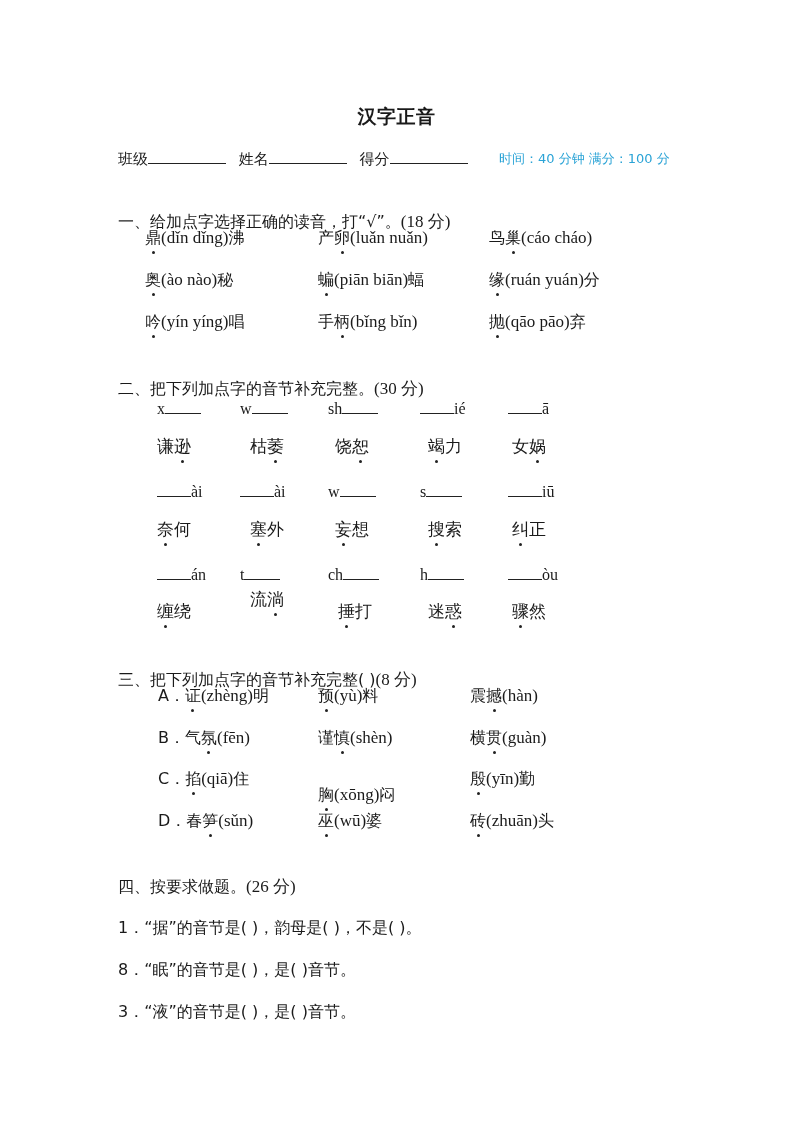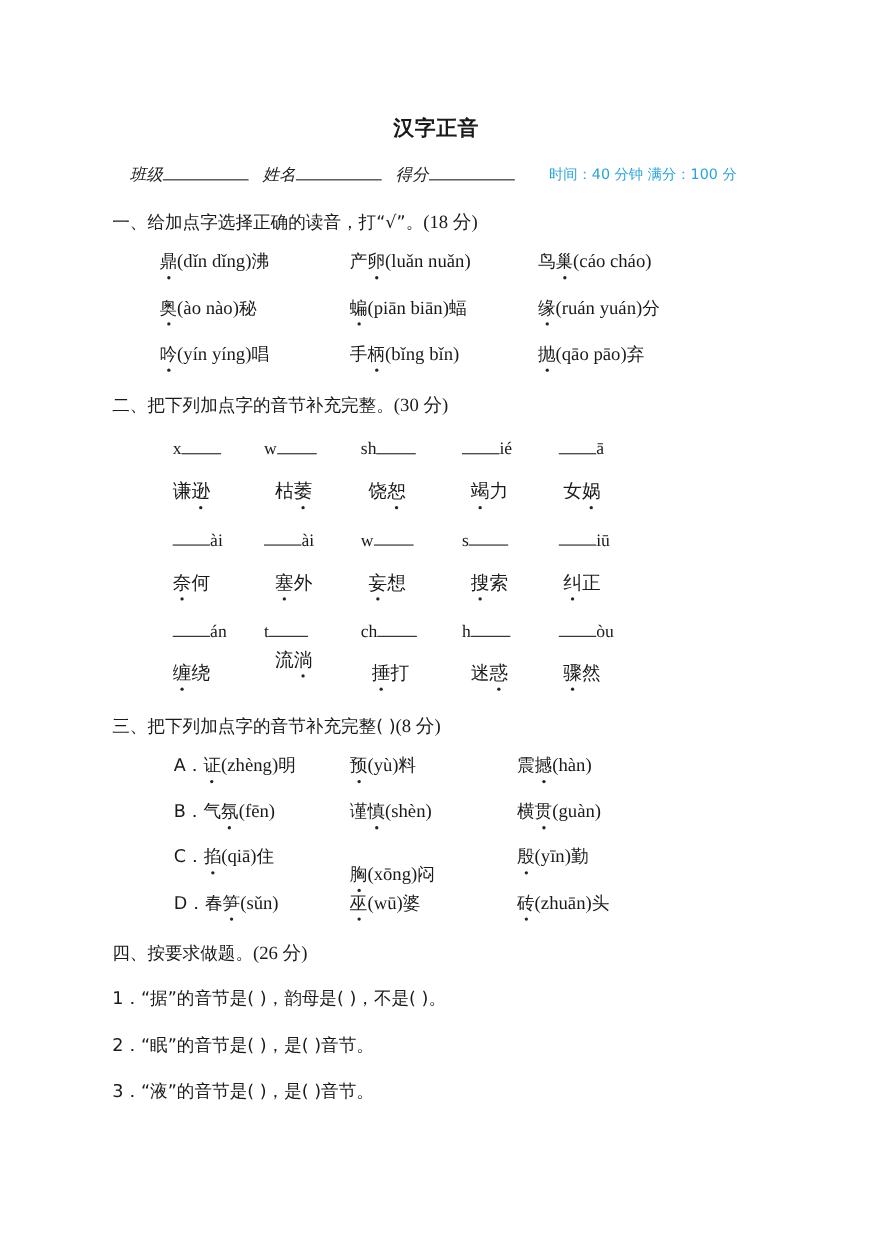--- a/index.html
+++ b/index.html
@@ -4,37 +4,37 @@
 <style>
   html, body { margin: 0; padding: 0; background: #ffffff; }
   body { width: 793px; height: 1122px; position: relative; overflow: hidden;
          font-family: "Liberation Serif", "DejaVu Serif", serif; color: #1a1a1a; }
   .abs { position: absolute; white-space: nowrap; }
   .title { left: 0; width: 793px; top: 104px; text-align: center; font-size: 19px; font-weight: bold;
            font-family: "DejaVu Sans", sans-serif; letter-spacing: 0.5px; }
   .meta { top: 149px; font-size: 15px; font-family: "DejaVu Sans", sans-serif; }
   .meta .blank { display: inline-block; width: 78px; border-bottom: 1px solid #222; height: 14px; vertical-align: baseline; margin-right: 8px; }
   .time { top: 150px; left: 487px; font-size: 13px; color: #2aa3d6; font-family: "DejaVu Sans", sans-serif; padding-left: 12px; }
-  .sec { left: 102px; font-size: 16px; font-family: "DejaVu Sans", sans-serif; }
+  .sec { left: 118px; font-size: 16px; font-family: "DejaVu Sans", sans-serif; margin-top: 20px; }
   .sec .pts { font-family: "Liberation Serif", serif; font-size: 17px; }
   .item { font-size: 16px; }
   .cn { font-family: "DejaVu Sans", sans-serif; font-size: 16px; }
   .py { font-family: "Liberation Serif", serif; font-size: 17px; }
   .dot { position: relative; display: inline-block; }
   .dot::after { content: ""; position: absolute; left: 50%; bottom: -5px; width: 3px; height: 3px; margin-left: -1.5px; border-radius: 50%; background: #222; }
   .syl { font-family: "Liberation Serif", serif; font-size: 16px; }
   .u { display: inline-block; border-bottom: 1px solid #222; height: 12px; vertical-align: baseline; }
   .word { font-family: "DejaVu Sans", sans-serif; font-size: 17px; }
 </style>
 </head>
 <body>
 
 <div class="abs title">汉字正音</div>
 
-<div class="abs meta" style="left:118px;font-style:italic;">
+<div class="abs meta" style="left:118px;">
   <span>班级</span><span class="blank"></span>
   <span>姓名</span><span class="blank"></span>
   <span>得分</span><span class="blank"></span>
 </div>
 <div class="abs time">时间：40 分钟  满分：100 分</div>
 
 <div class="abs sec" style="top:190px;">
   <span>一、给加点字选择正确的读音，打“√”。</span><span class="pts">(18 分)</span>
 </div>
 <div id="s1">
@@ -100,14 +100,14 @@
     <div class="abs item" style="left: 158px; top: 769px;"><span class="cn">C．</span><span class="cn"></span><span class="cn dot">掐</span><span class="py">(qiā)</span><span class="cn">住</span></div>
     <div class="abs item" style="left: 318px; top: 811px;"><span class="cn"></span><span class="cn dot">巫</span><span class="py">(wū)</span><span class="cn">婆</span></div>
     <div class="abs item" style="left: 470px; top: 811px;"><span class="cn"></span><span class="cn dot">砖</span><span class="py">(zhuān)</span><span class="cn">头</span></div>
     <div class="abs item" style="left: 158px; top: 811px;"><span class="cn">D．</span><span class="cn">春</span><span class="cn dot">笋</span><span class="py">(sǔn)</span><span class="cn"></span></div>
   </div>
 
 <div class="abs sec" style="top:855px;">
   <span>四、按要求做题。</span><span class="pts">(26 分)</span>
 </div>
 <div class="abs sec" style="top:898px;">1．“据”的音节是(        )，韵母是(        )，不是(        )。</div>
-<div class="abs sec" style="top:940px;">2．“眠”的音节是(        )，是(    )音节。</div>
+<div class="abs sec" style="top:940px;">8．“眠”的音节是(        )，是(    )音节。</div>
 <div class="abs sec" style="top:982px;">3．“液”的音节是(        )，是(    )音节。</div>
 
 </body></html>

